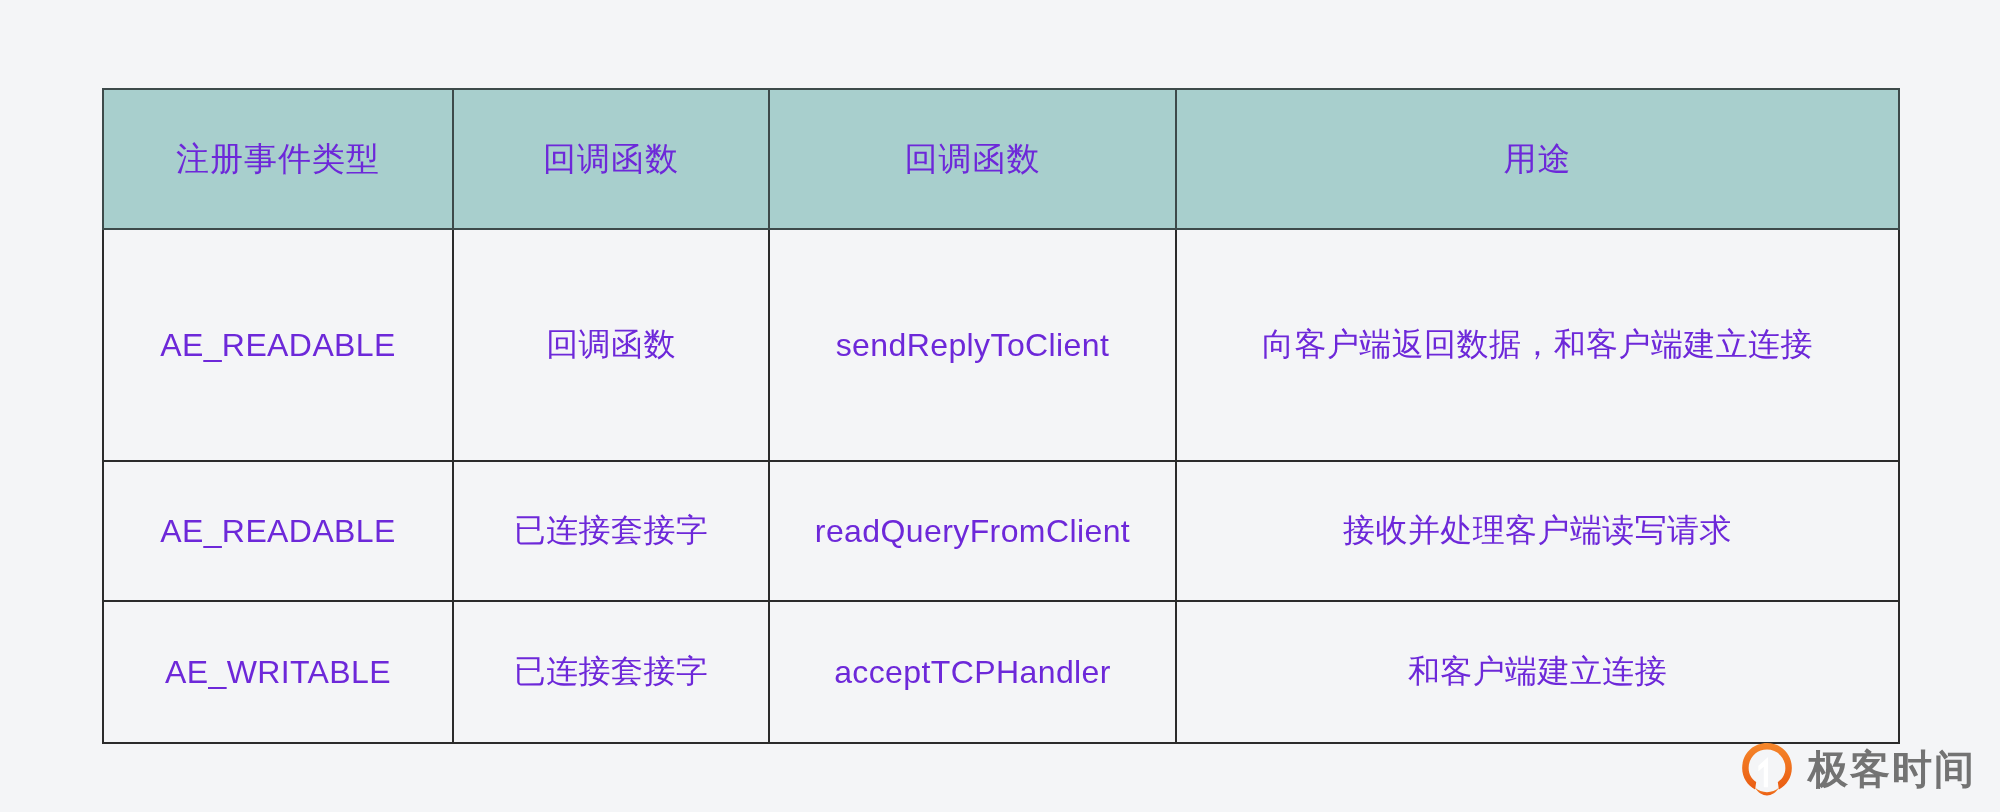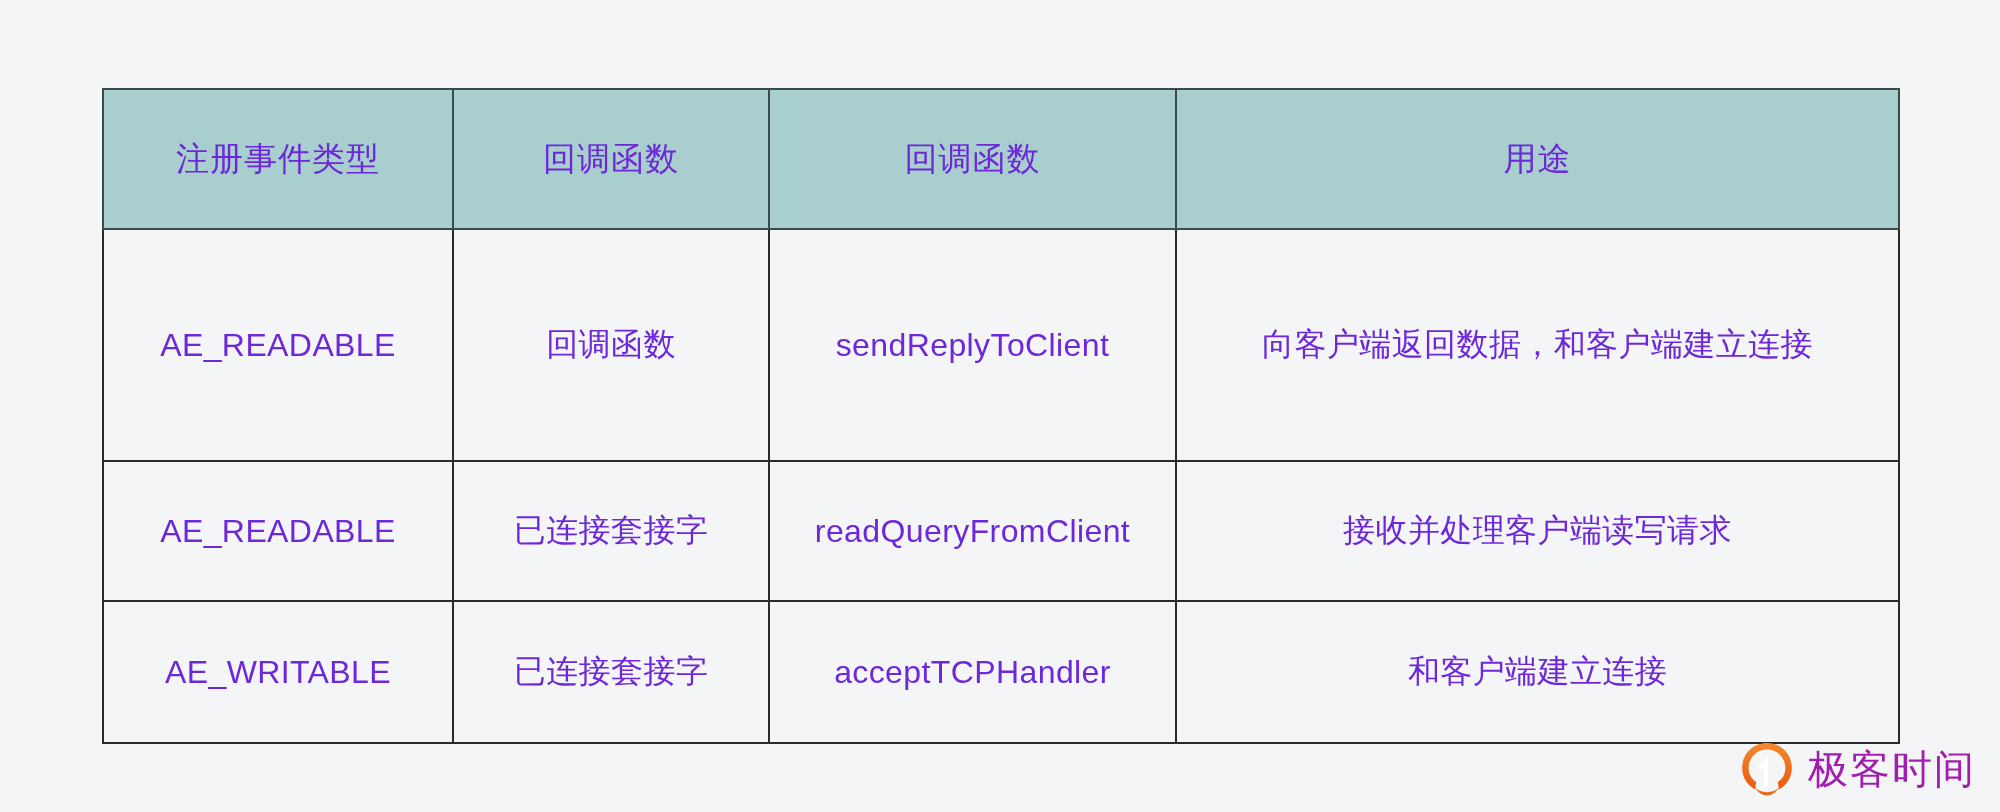--- a/index.html
+++ b/index.html
@@ -88,25 +88,25 @@
     height: 62px;
   }
   .logo-mark {
     width: 54px;
     height: 54px;
     flex: 0 0 54px;
     display: block;
   }
   .logo-text {
     font-size: 40px;
-    color: #a21caf;
+    color: #737373;
     letter-spacing: 2px;
     line-height: 1;
     white-space: nowrap;
-    font-weight: 400;
+    font-weight: 700;
   }
 </style>
 </head>
 <body>
 
 <div id="stage">
 
   <div class="table-wrap">
     <table class="data-table">
       <colgroup>

